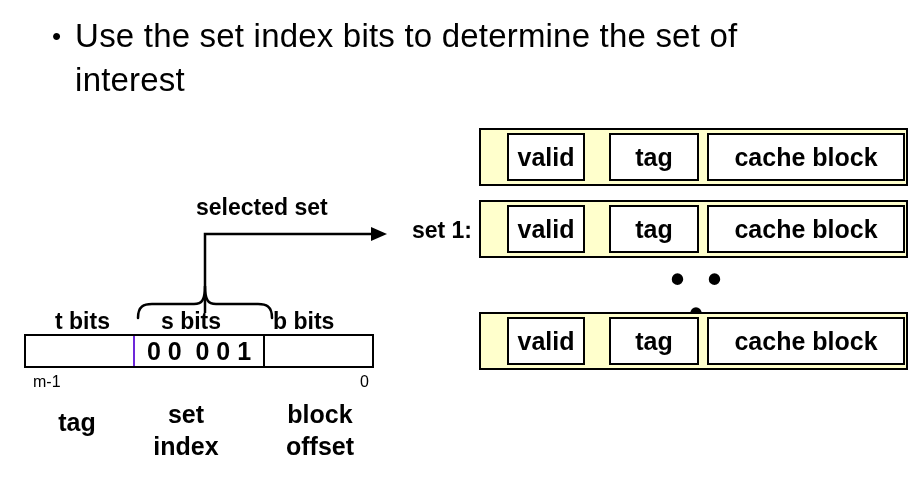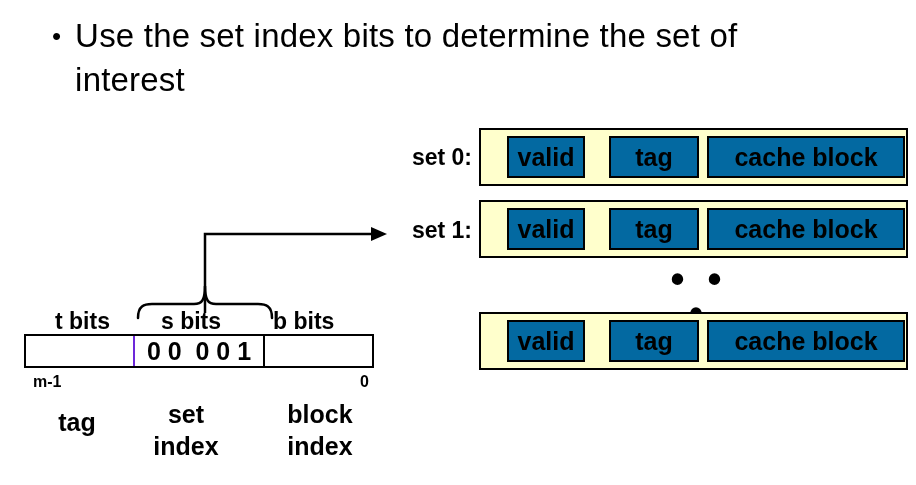--- a/index.html
+++ b/index.html
@@ -53,30 +53,30 @@
   }
   .set-band {
     position: absolute;
     background: #ffffcc;
     border: 2px solid #000000;
     box-sizing: border-box;
     display: flex;
     align-items: center;
   }
   .cell {
-    background: #0369a1;
+    background: #ffffff;
     border: 2px solid #000000;
     box-sizing: border-box;
     font-size: 25px;
     font-weight: bold;
     display: flex;
     align-items: center;
     justify-content: center;
     white-space: nowrap;
-    height: 42px;
+    height: 48px;
   }
   .cell-valid { position: absolute; left: 26px;  width: 78px; }
   .cell-tag   { position: absolute; left: 128px; width: 90px; }
   .cell-block { position: absolute; left: 226px; width: 198px; }
 
   #ellipsis {
     position: absolute;
     left: 664px;
     top: 262px;
     width: 70px;
@@ -150,21 +150,21 @@
   }
   #seg-tag    { width: 107px; }
   #seg-index  { width: 132px; border-left: 2px solid #6d28d9; border-right: 2px solid #000; }
   #seg-offset { width: 107px; }
 
   
   .endpoint {
     position: absolute;
     top: 372px;
     font-size: 16px;
-    font-weight: bold;
+    font-weight: normal;
     line-height: 20px;
   }
   #endpoint-left  { left: 33px; }
   #endpoint-right { left: 360px; }
 
   
   .field-name {
     position: absolute;
     font-size: 25px;
     font-weight: bold;
@@ -182,21 +182,20 @@
 <div id="slide">
 
   <div id="bullet-block">
     <div id="bullet-row">
       <span id="bullet-dot">•</span>
       <span id="bullet-text">Use the set index bits to determine the set of
 interest</span>
     </div>
   </div>
 
-  <div class="set-label" style="left:300px; top:143px; width:172px;">set 0:</div>
   <div class="set-band" style="left:479px; top:128px; width:429px; height:58px;">
     <div class="cell cell-valid">valid</div>
     <div class="cell cell-tag">tag</div>
     <div class="cell cell-block">cache block</div>
   </div>
 
   <div class="set-label" style="left:300px; top:216px; width:172px;">set 1:</div>
   <div class="set-band" style="left:479px; top:200px; width:429px; height:58px;">
     <div class="cell cell-valid">valid</div>
     <div class="cell cell-tag">tag</div>
@@ -204,20 +203,21 @@
   </div>
 
   <div id="ellipsis">• • •</div>
 
   <div class="set-band" style="left:479px; top:312px; width:429px; height:58px;">
     <div class="cell cell-valid">valid</div>
     <div class="cell cell-tag">tag</div>
     <div class="cell cell-block">cache block</div>
   </div>
 
+  <div id="selected-set-label">selected set</div>
 
   <svg id="arrow-svg" viewBox="0 0 195 100">
     <path d="M10,95 L10,16 L176,16" fill="none" stroke="#000000" stroke-width="2.5"></path>
     <polygon points="176,9 192,16 176,23" fill="#000000"></polygon>
   </svg>
 
   <svg id="brace-svg" viewBox="0 0 140 36">
     <path d="M2,34 C2,22 8,20 16,20 L58,20 C66,20 69,16 69,2 C69,16 72,20 80,20 L122,20 C130,20 136,22 136,34" fill="none" stroke="#000000" stroke-width="2.5" stroke-linecap="round"></path>
   </svg>
 
@@ -231,15 +231,15 @@
     <div class="addr-seg" id="seg-offset"></div>
   </div>
 
   <div class="endpoint" id="endpoint-left">m-1</div>
   <div class="endpoint" id="endpoint-right">0</div>
 
   <div class="field-name" id="field-tag">tag</div>
   <div class="field-name" id="field-index">set
 index</div>
   <div class="field-name" id="field-offset">block
-index</div>
+offset</div>
 
 </div>
 
 </body></html>

